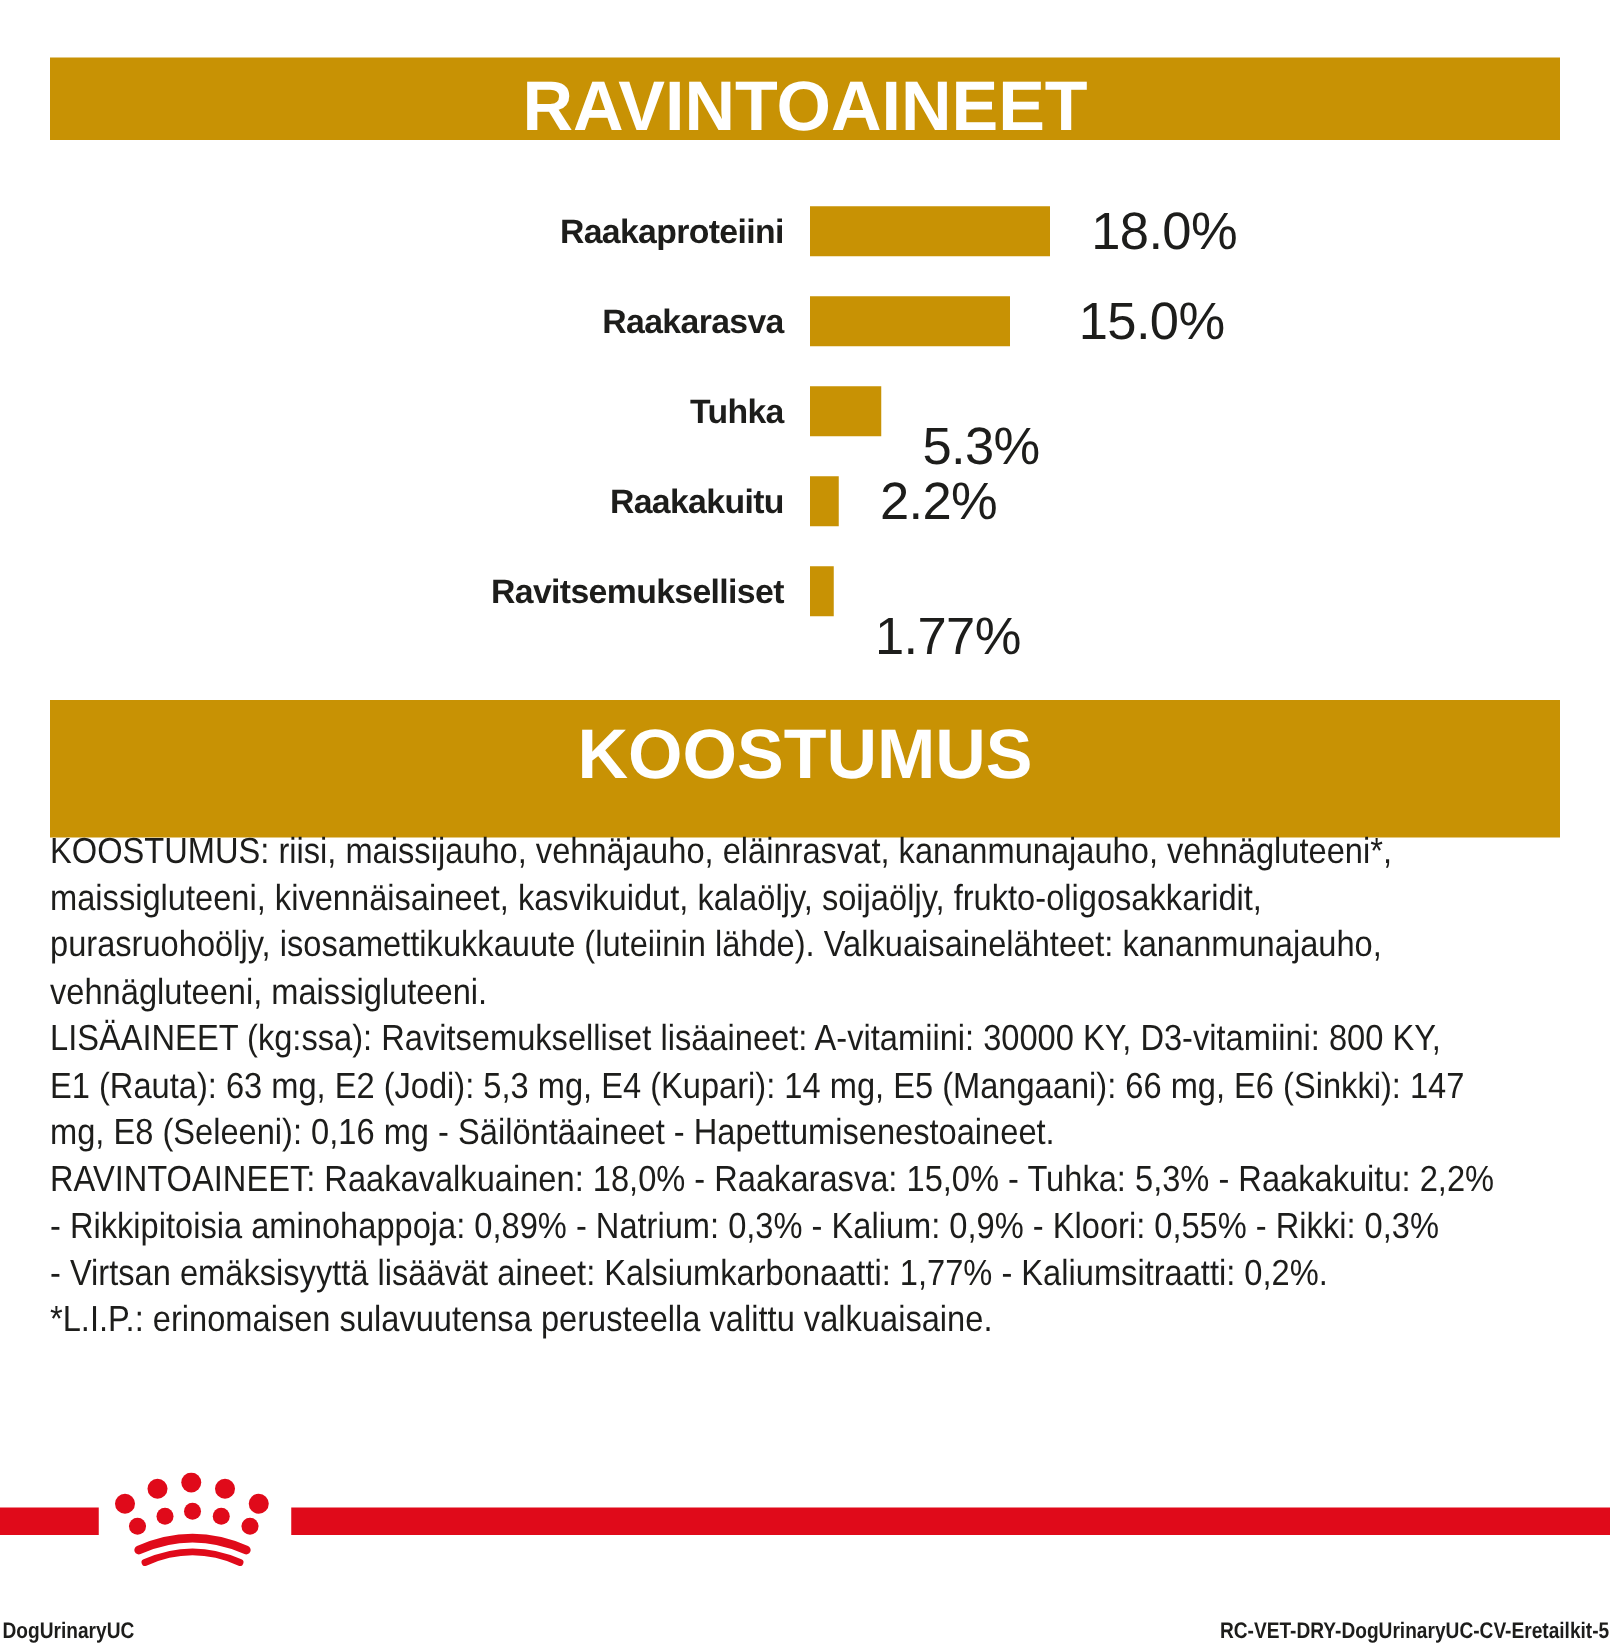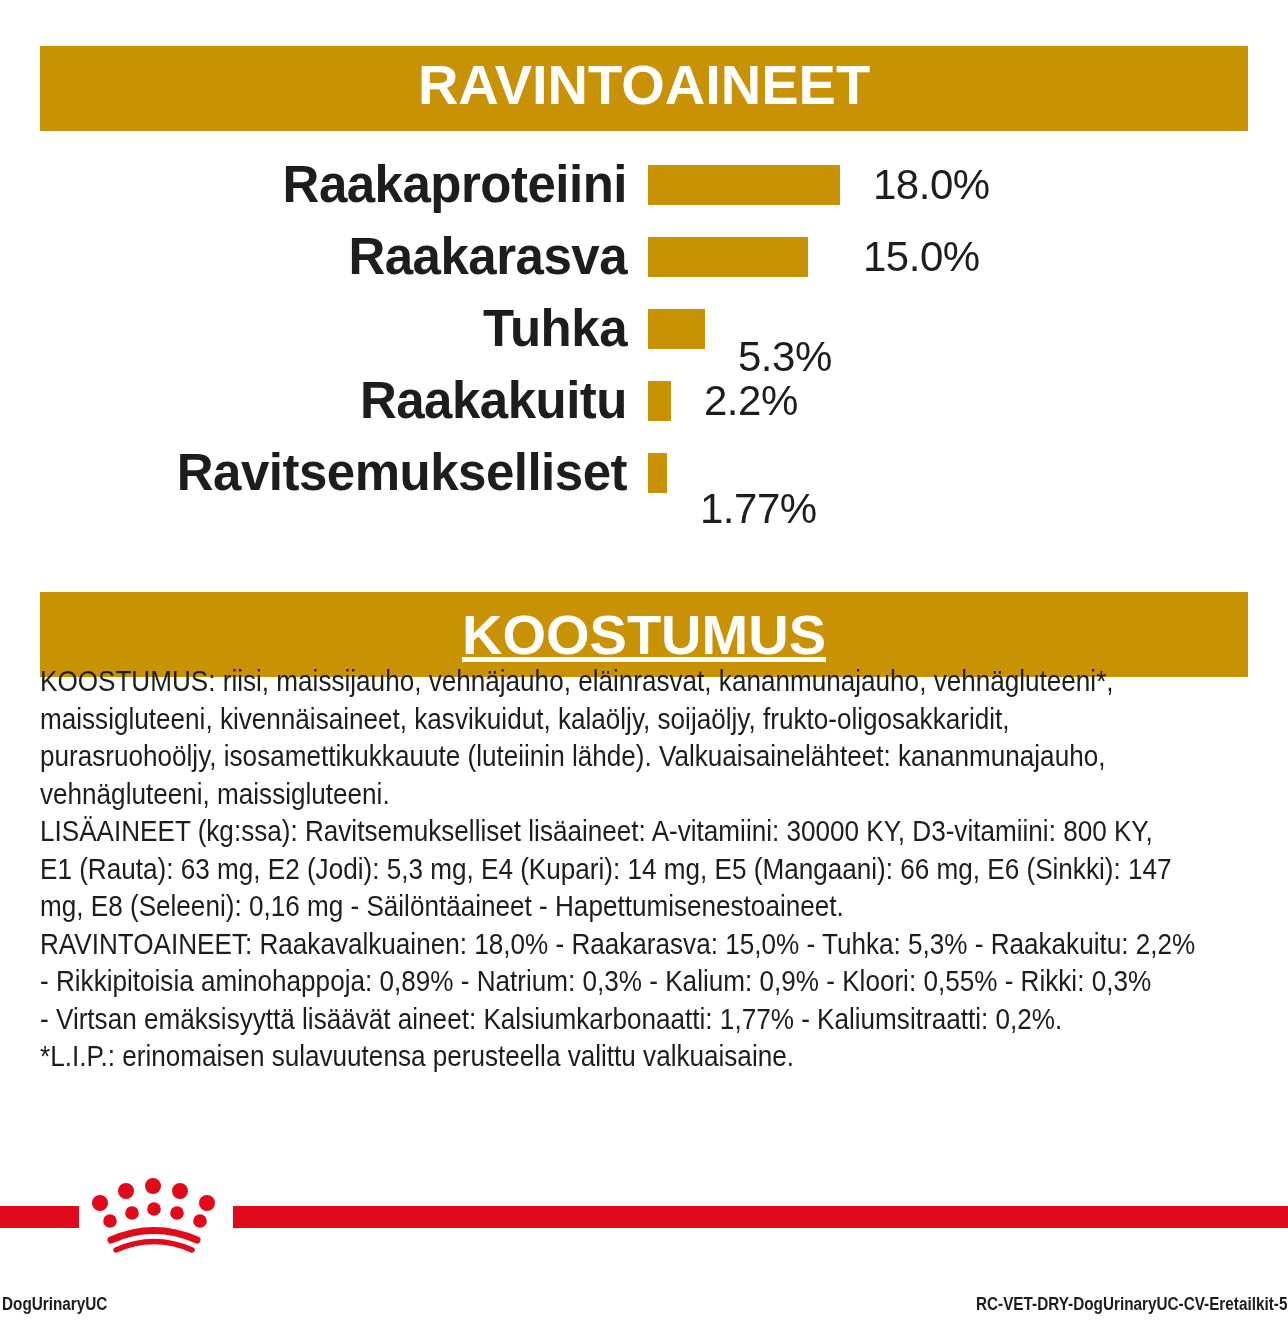--- a/index.html
+++ b/index.html
@@ -18,27 +18,27 @@
     overflow:hidden;
   }
   .band{
     position:absolute;left:40px;width:1208px;
     background:var(--gold);
     color:#ffffff;
     font-weight:bold;
     text-align:center;
     letter-spacing:0px;
   }
-  #band-nutrients{top:46px;height:85px;line-height:77px;font-size:56px;}
-  #band-composition{top:592px;height:85px;line-height:85px;font-size:56px;text-decoration:underline;}
+  #band-nutrients{top:46px;height:66px;line-height:77px;font-size:56px;}
+  #band-composition{top:560px;height:110px;line-height:85px;font-size:56px;}
 
   .chart-row{position:absolute;left:0;width:1288px;height:40px;}
   .chart-label{
     position:absolute;left:0;top:0;width:627px;
-    text-align:right;font-weight:bold;font-size:51px;line-height:40px;
+    text-align:right;font-weight:bold;font-size:27px;line-height:40px;
     letter-spacing:-0.5px;white-space:nowrap;
   }
   .chart-bar{position:absolute;top:0;height:40px;background:var(--gold);}
   .chart-value{
     position:absolute;top:0;font-weight:normal;font-size:42px;line-height:40px;
     letter-spacing:-0.5px;white-space:nowrap;
   }
 
   #composition-text{
     position:absolute;left:40px;top:663px;

